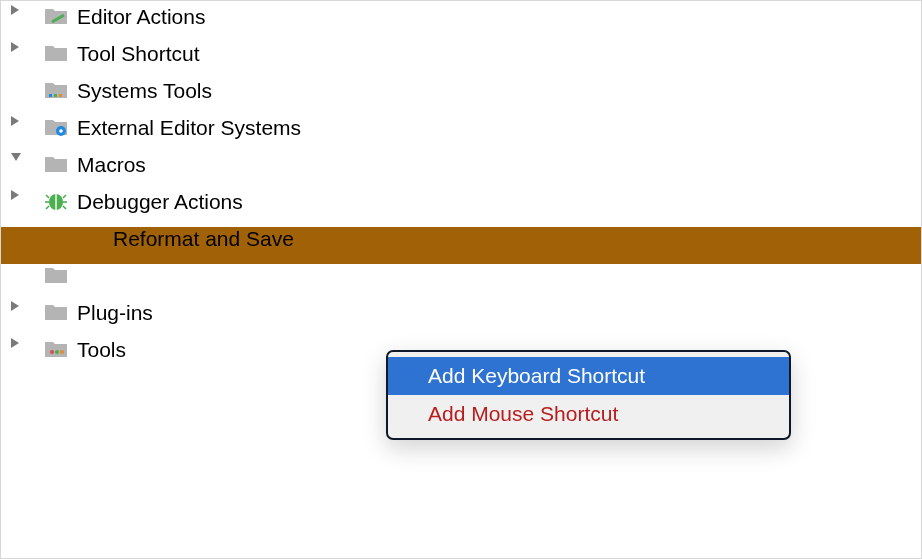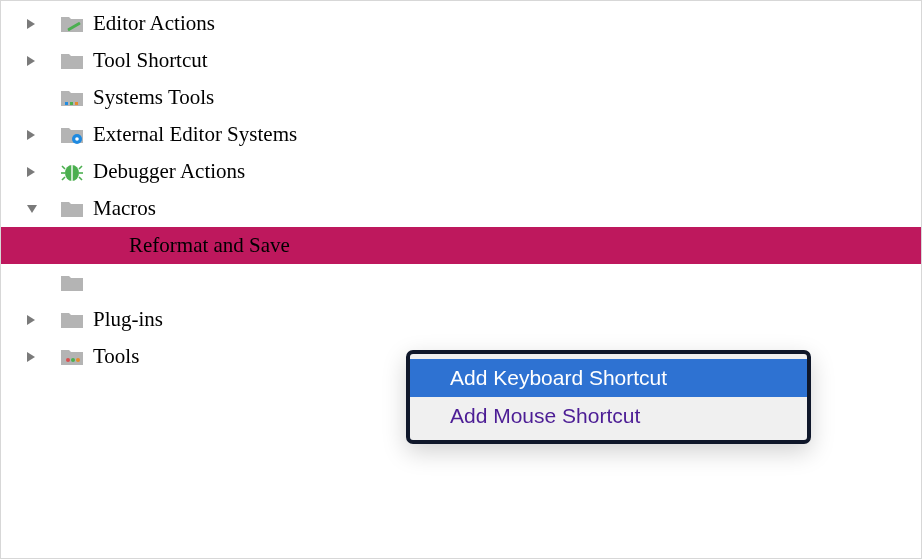--- a/index.html
+++ b/index.html
@@ -12,28 +12,27 @@
     width: 922px;
     height: 559px;
     position: relative;
     border: 1px solid #d7d7d7;
   }
   .tree {
     padding-top: 4px;
   }
   .row {
     display: flex;
-    align-items: center;
+    align-items: flex-start;
     height: 37px;
-    padding-left: 26px;
+    padding-left: 10px;
     cursor: default;
-    font-family: Liberation Serif, serif;
   }
   .row.selected {
-    background: #be185d;
+    background: #a16207;
   }
   .disclosure {
     width: 18px;
     display: inline-flex;
     align-items: center;
     justify-content: flex-start;
     flex-shrink: 0;
   }
   .disclosure.none { visibility: hidden; }
   .tri {
@@ -57,37 +56,37 @@
     justify-content: center;
     flex-shrink: 0;
   }
   .icon svg { display: block; }
   .label {
     white-space: nowrap;
   }
   .indent { display:inline-block; }
   .context-menu {
     position: absolute;
-    left: 405px;
+    left: 385px;
     top: 349px;
     width: 405px;
     background: #f0f0f0;
-    border: 4px solid #0f172a;
+    border: 2px solid #0f172a;
     border-radius: 7px;
     box-shadow: 0 8px 24px rgba(0,0,0,0.18);
     padding: 5px 0;
     overflow: hidden;
   }
   .menu-item {
     height: 38px;
     display: flex;
     align-items: center;
     padding: 0 40px;
     font-size: 21px;
-    color: #4c1d95;
+    color: #b91c1c;
     cursor: default;
   }
   .menu-item.highlight {
     background: #2e72d2;
     color: #fff;
   }
 </style>
 </head>
 <body>
 
@@ -182,43 +181,43 @@
       <span class="indent" style="width:0px"></span>
       <span class="icon">
         <svg width="24" height="22" viewBox="0 0 24 22">
           <use href="#ico-folder-gear"></use>
         </svg>
       </span>
       <span class="label">External Editor Systems</span>
     </div>
     <div class="row">
       <span class="disclosure ">
+        <span class="tri down"></span>
+      </span>
+      <span style="width:14px;display:inline-block"></span>
+      <span class="indent" style="width:0px"></span>
+      <span class="icon">
+        <svg width="24" height="22" viewBox="0 0 24 22">
+          <use href="#ico-folder"></use>
+        </svg>
+      </span>
+      <span class="label">Macros</span>
+    </div>
+    <div class="row">
+      <span class="disclosure ">
         <span class="tri right"></span>
       </span>
       <span style="width:14px;display:inline-block"></span>
       <span class="indent" style="width:0px"></span>
       <span class="icon">
         <svg width="24" height="22" viewBox="0 0 24 22">
           <use href="#ico-bug"></use>
         </svg>
       </span>
       <span class="label">Debugger Actions</span>
-    </div>
-    <div class="row">
-      <span class="disclosure ">
-        <span class="tri down"></span>
-      </span>
-      <span style="width:14px;display:inline-block"></span>
-      <span class="indent" style="width:0px"></span>
-      <span class="icon">
-        <svg width="24" height="22" viewBox="0 0 24 22">
-          <use href="#ico-folder"></use>
-        </svg>
-      </span>
-      <span class="label">Macros</span>
     </div>
     <div class="row selected">
       <span class="disclosure none"></span>
       <span style="width:14px;display:inline-block"></span>
       <span class="indent" style="width:70px"></span>
       <span class="icon" style="visibility:hidden;width:0;margin-right:0"></span>
       <span class="label">Reformat and Save</span>
     </div>
     <div class="row">
       <span class="disclosure none"></span>

